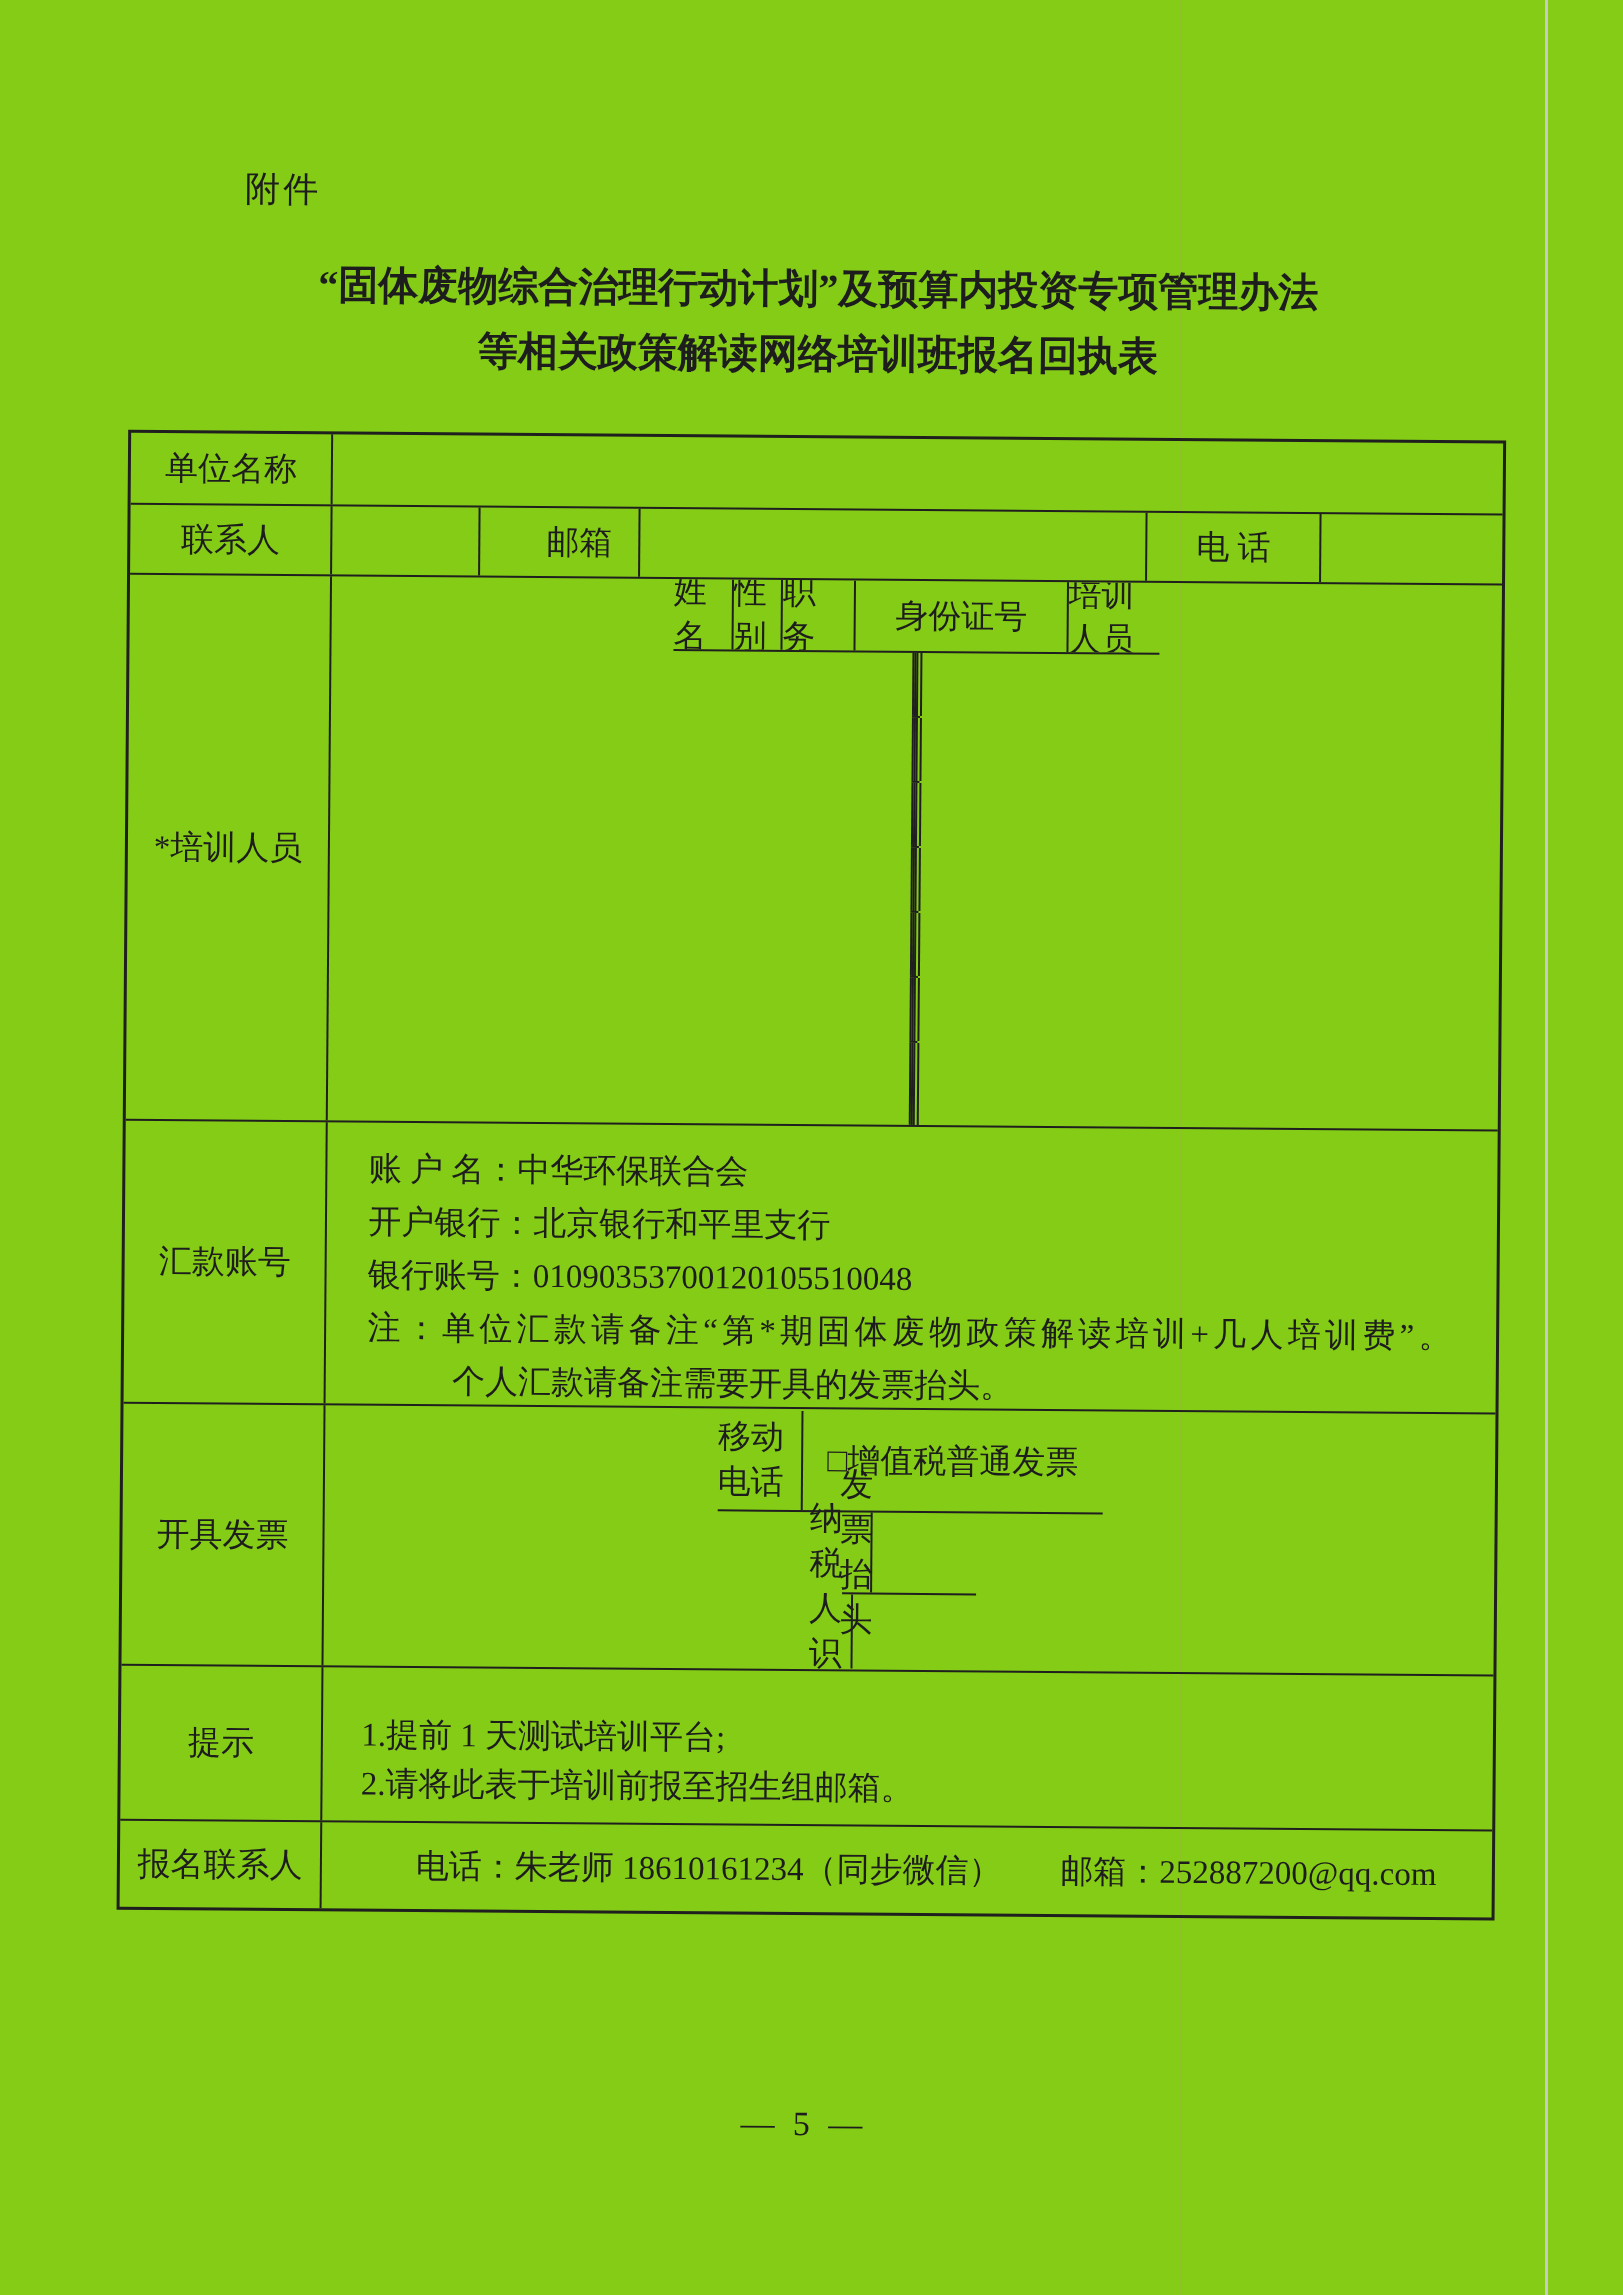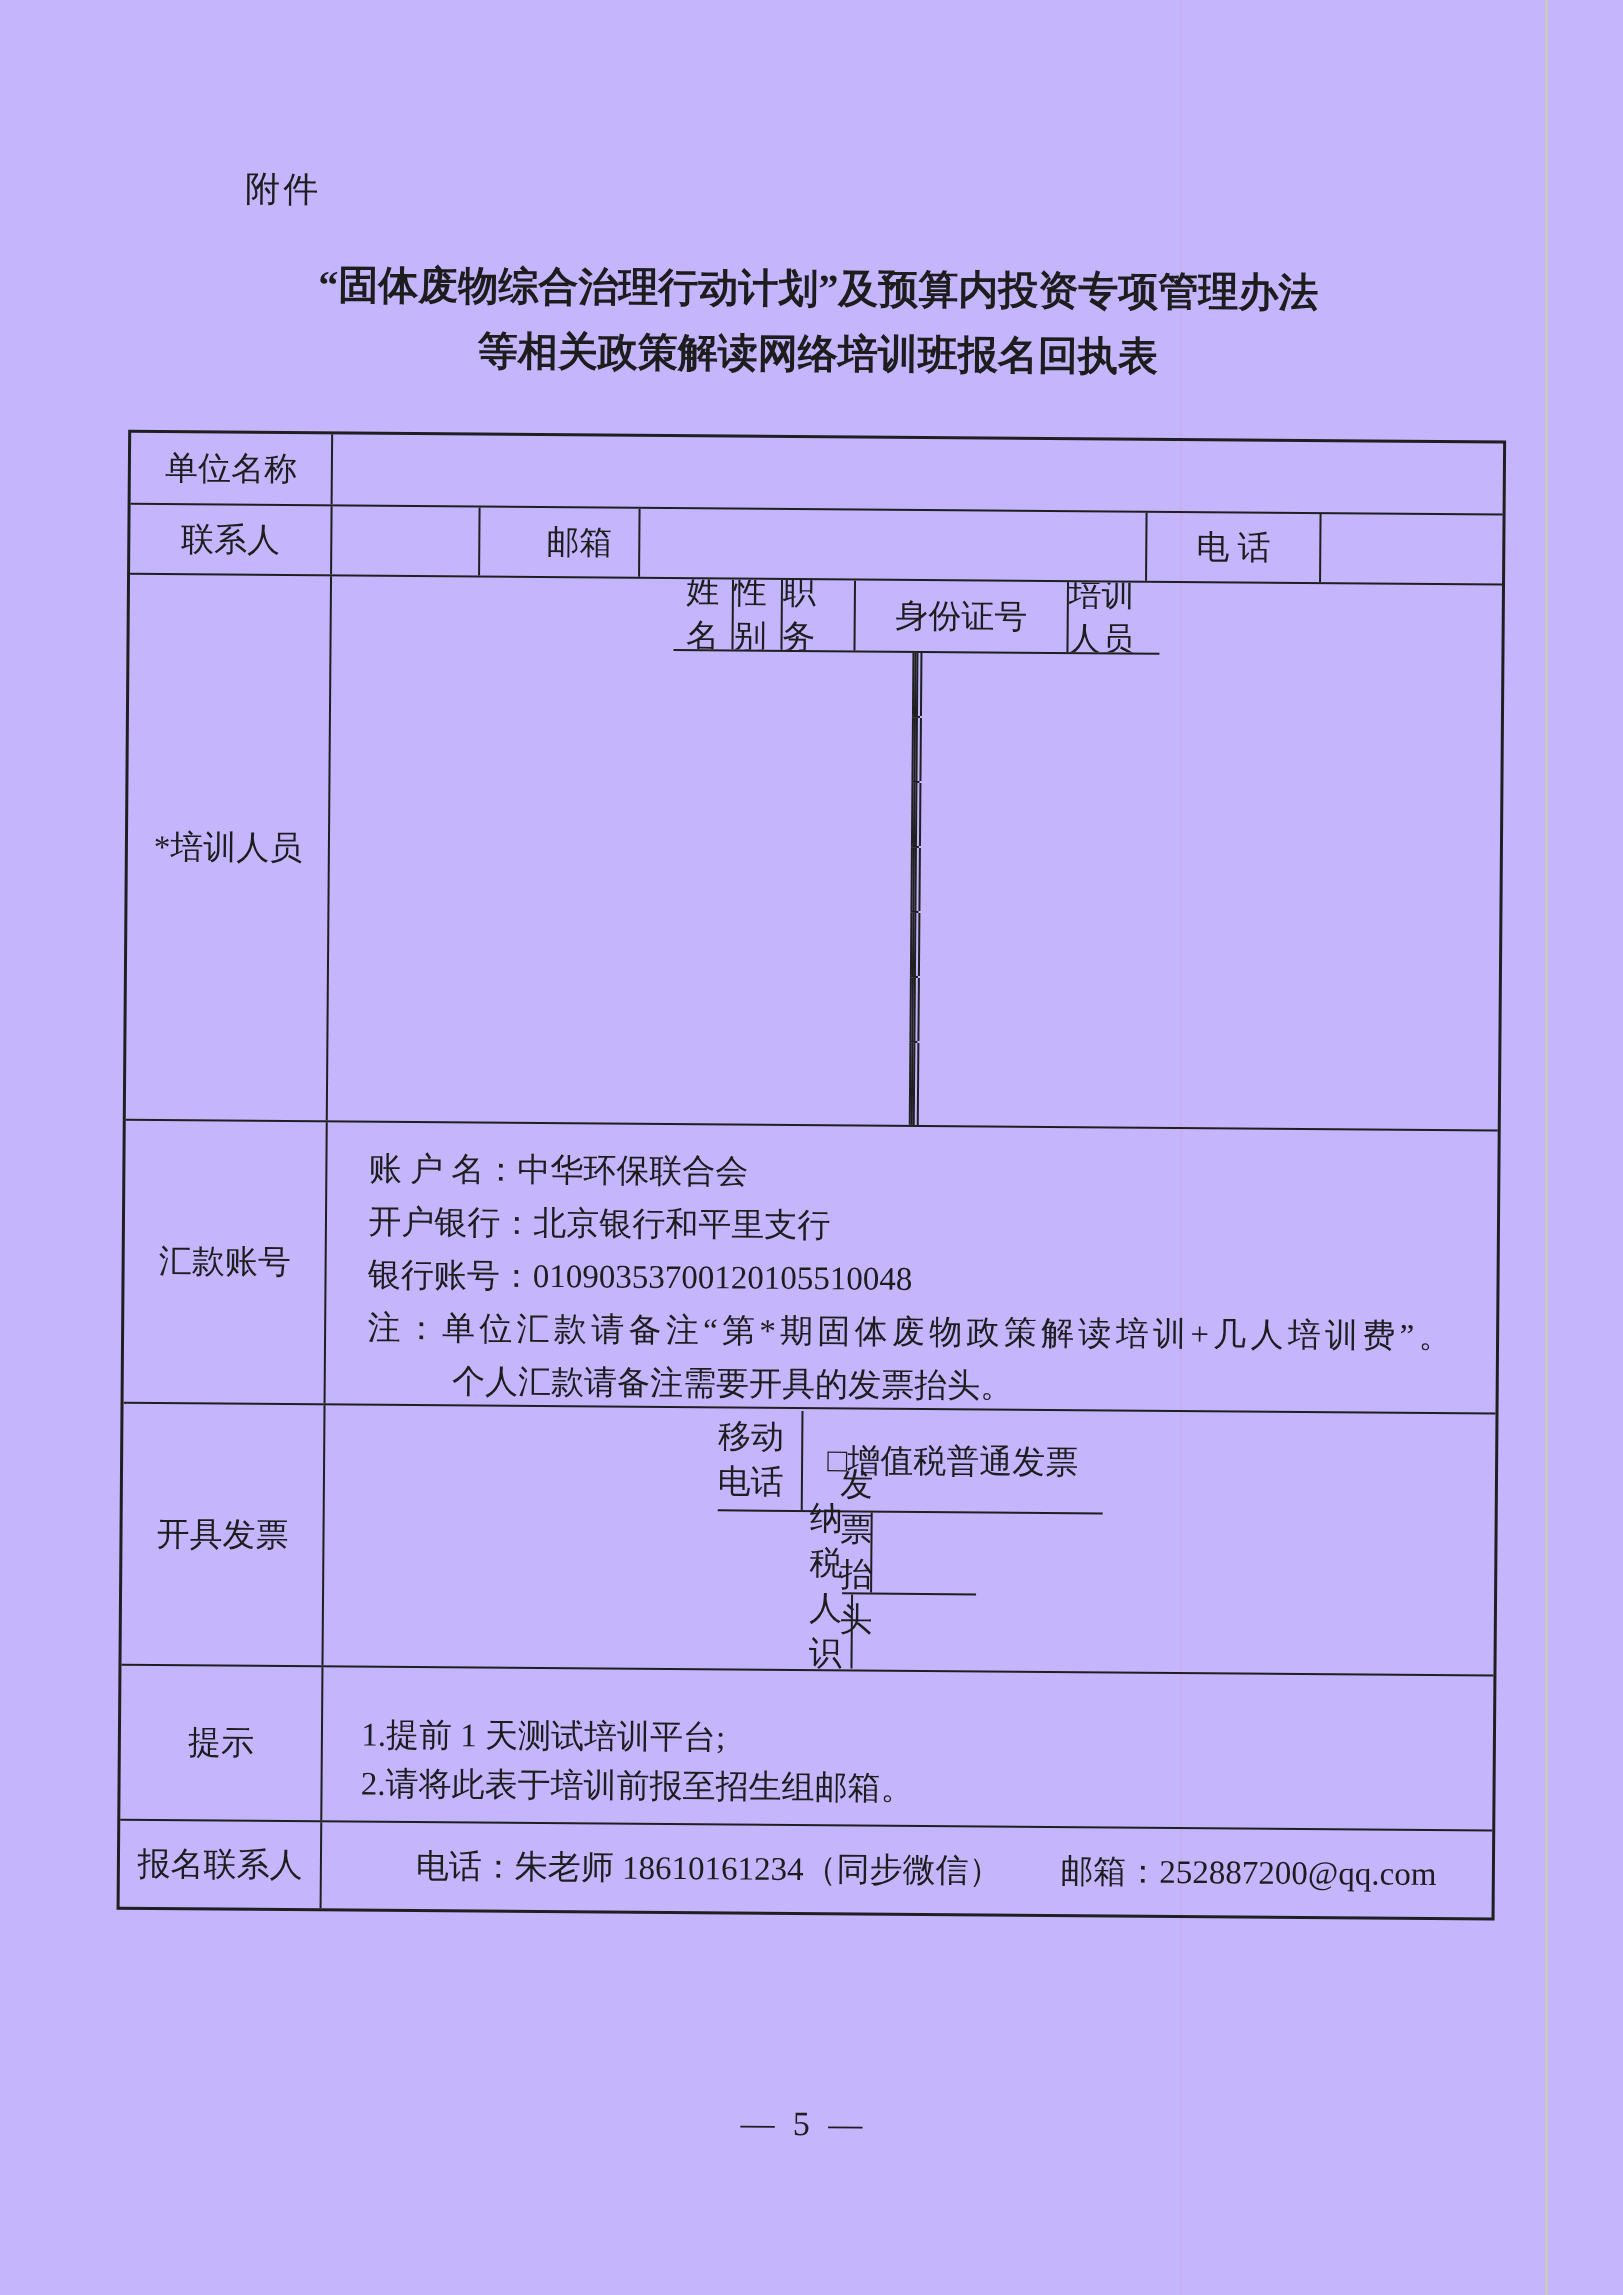--- a/index.html
+++ b/index.html
@@ -5,21 +5,21 @@
   * { box-sizing: border-box; margin: 0; padding: 0; }
   html, body { width: 1623px; height: 2295px; }
   body {
     background: #e9e9e7;
     font-family: "Liberation Serif", "DejaVu Serif", serif;
   }
   .page {
     position: relative;
     width: 1623px;
     height: 2295px;
-    background: #c4b5fd;
+    background: #84cc16;
     overflow: hidden;
     color: #1d1d1d;
   }
   
   .artifact-right {
     position: absolute; top: 0; left: 1545px; width: 2.5px; height: 2295px;
     background: #c9c8c5;
   }
   .artifact-pink {
     position: absolute; top: 0; left: 1180px; width: 1.6px; height: 2295px;
@@ -68,21 +68,21 @@
   .p-grid { width: 85.25%; flex: none; display: flex; flex-direction: column; }
   .p-row { display: flex; flex: none; height: 65px; border-bottom: 2.5px solid #1f1f1f; }
   .p-row.header { height: 72px; }
   .p-row.lastrow { height: 82px; border-bottom: none; }
   .p-cell {
     border-right: 2.5px solid #1f1f1f;
     display: flex; align-items: center; justify-content: center;
     overflow: hidden;
   }
   .p-cell:last-child { border-right: none; }
-  .pw1 { width: 12.34%; flex: none; text-align: center; }
+  .pw1 { width: 12.34%; flex: none; }
   .pw2 { width: 10.04%; flex: none; }
   .pw3 { width: 15.13%; flex: none; }
   .pw4 { width: 43.66%; flex: none; }
   .pw5 { width: 18.83%; flex: none; }
 
   
   .h-remit { height: 283px; }
   .remit-content {
     width: 85.25%; flex: none;
     padding: 19.6px 21px 0 41px;

